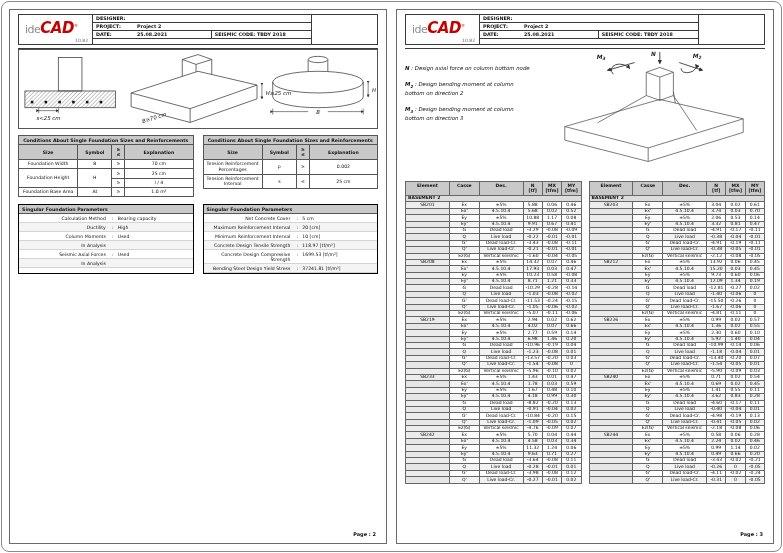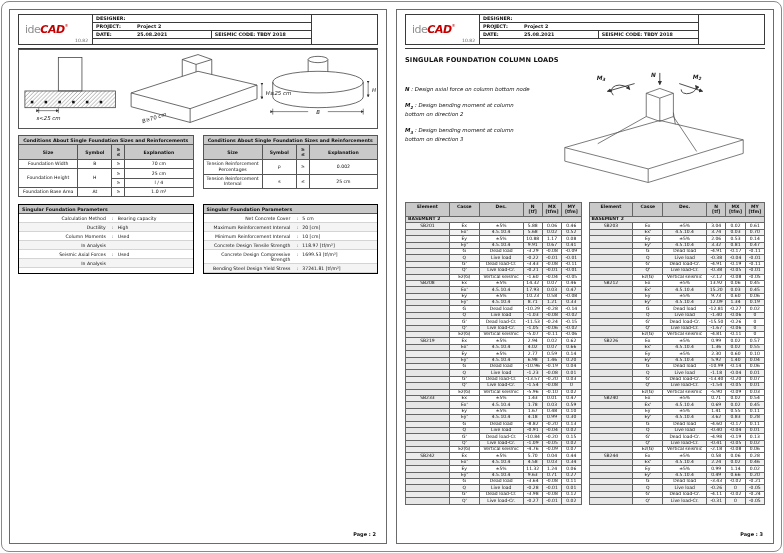--- a/index.html
+++ b/index.html
@@ -6,21 +6,21 @@
   html,body { width:783px; height:553px; background:#fff; font-family:"DejaVu Sans", sans-serif; color:#111; }
   .frame { width:781px; height:551px; margin:1px; border:1.5px solid #8a8a8a; border-radius:8px;
            display:flex; gap:9px; padding:7px; background:#fff; }
   .page { flex:1; border:1px solid #6b6b6b; background:#fff; display:flex; flex-direction:column;
           padding:4px 8px 6px 8px; overflow:hidden; }
 
   
   .hdr { display:flex; border:1px solid #3a3a3a; height:31px; flex:none; }
   .logo { width:74px; border-right:1px solid #3a3a3a; padding:3px 4px 0 6px; }
   .logo .ide { color:#8f8f8f; font-size:11px; letter-spacing:-0.5px; }
-  .logo .cad { color:#c40000; font-size:11px; font-weight:bold; font-style:italic; letter-spacing:-0.5px; }
+  .logo .cad { color:#c40000; font-size:15px; font-weight:bold; font-style:italic; letter-spacing:-0.5px; }
   .logo .reg { color:#c40000; font-size:4px; vertical-align:super; }
   .logo .ver { font-size:4.5px; color:#666; text-align:right; margin-top:1px; }
   .hdr-mid { flex:1; display:flex; flex-direction:column; }
   .hdr-row { display:flex; border-bottom:1px solid #3a3a3a; align-items:center; height:8px; font-size:4.8px; font-weight:bold; }
   .hdr-row.last { border-bottom:none; flex:1; }
   .hlabel { width:44px; padding-left:3px; }
   .hvalue { }
   .hseismic { width:46%; border-left:1px solid #3a3a3a; height:100%; display:flex; align-items:center; padding-left:3px; }
   .hdate { flex:1; display:flex; align-items:center; height:100%; }
   .hdr-right { width:66px; border-left:1px solid #3a3a3a; }
@@ -361,21 +361,20 @@
             <span class="hlabel">DATE:</span>
             <span class="hvalue">25.08.2021</span>
           </div>
           <div class="hseismic">SEISMIC CODE: TBDY 2018</div>
         </div>
         <div class="hdr-row last"></div>
       </div>
       <div class="hdr-right"></div>
     </div>
     <div class="hdr-rule"></div>
-    <div class="page-title">SINGULAR FOUNDATION COLUMN LOADS</div>
 
     <div class="p3-top">
       <div class="legend" id="legend">
           <div class="leg-item"><span class="leg-sym">N</span><span class="leg-desc"> : Design axial force on column bottom node</span></div>
           <div class="leg-item"><span class="leg-sym">M</span><sub>2</sub><span class="leg-desc"> : Design bending moment at column bottom on direction 2</span></div>
           <div class="leg-item"><span class="leg-sym">M</span><sub>3</sub><span class="leg-desc"> : Design bending moment at column bottom on direction 3</span></div>
         </div>
       <div class="sketch">
         <svg viewBox="0 0 212 132">
           <defs>

